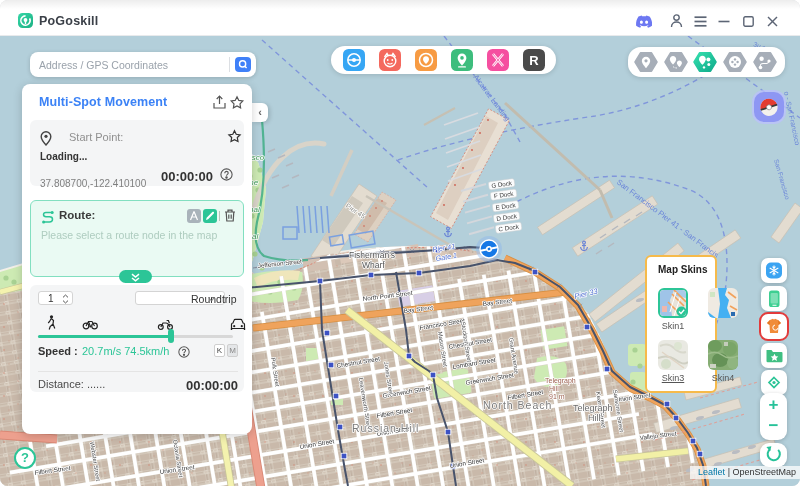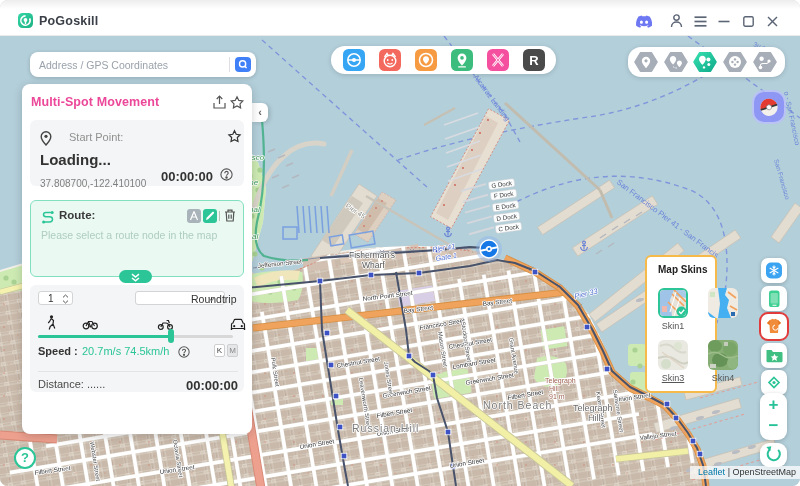--- a/index.html
+++ b/index.html
@@ -11,21 +11,21 @@
 #lname{position:absolute;left:39px;top:14px;font-size:12.5px;font-weight:700;color:#3b4048;letter-spacing:0.2px;}
 .tic{position:absolute;top:14px;color:#5c6575;}
 
 #search{position:absolute;left:30px;top:52px;width:226px;height:25px;background:#fff;border-radius:8px;box-shadow:0 1px 4px rgba(0,0,0,.18);z-index:20;}
 #search .ph{position:absolute;left:9px;top:7px;font-size:10.5px;color:#9aa2ab;}
 #search .sep{position:absolute;right:26px;top:5px;width:1px;height:15px;background:#dcdfe3;}
 #search .btn{position:absolute;right:5px;top:5px;width:16px;height:15px;background:#3f80f8;border-radius:4px;}
 
 #card{position:absolute;left:22px;top:84px;width:230px;height:350px;background:#fff;border-radius:8px;box-shadow:0 2px 10px rgba(0,0,0,.18);z-index:21;}
 #tab{position:absolute;left:252px;top:103px;width:16px;height:19px;background:#fff;border-radius:0 6px 6px 0;box-shadow:2px 1px 4px rgba(0,0,0,.15);z-index:20;color:#666;font-size:11px;font-weight:700;text-align:center;line-height:18px;}
-#card .title{position:absolute;left:9px;top:11px;font-size:12.5px;font-weight:700;color:#ec4899;letter-spacing:0.1px;}
+#card .title{position:absolute;left:17px;top:11px;font-size:12.5px;font-weight:700;color:#3b82f6;letter-spacing:0.1px;}
 .box{position:absolute;left:8px;width:214px;border-radius:6px;background:#f4f5f6;}
 #box1{top:36px;height:66px;}
 #rbox{top:116px;height:77px;background:#eafaf3;border:1.5px solid #82dfc0;text-decoration:underline;}
 #cpill{position:absolute;left:97px;top:186px;width:33px;height:13px;border-radius:7px;background:#2cc597;z-index:3;}
 #box3{top:201px;height:107px;}
 .g{color:#909090;font-size:11px;margin-left:12px;}
 .d{color:#333;font-size:13px;font-weight:700;}
 #startbtn{position:absolute;left:69px;top:319px;width:91px;height:19px;border-radius:9.5px;background:#c2cfd8;color:#fff;font-size:10.5px;font-weight:700;text-align:center;line-height:19px;}
 
 #apill{position:absolute;left:331px;top:46px;width:225px;height:28px;background:#fff;border-radius:14px;box-shadow:0 1px 5px rgba(0,0,0,.15);z-index:20;}
@@ -508,21 +508,21 @@
 
  <div class="box" id="box1">
   <svg style="position:absolute;left:10px;top:11px" width="12" height="15" viewBox="0 0 12 15">
           <path d="M6,0.8 C3.2,0.8 1.2,2.9 1.2,5.5 C1.2,8.8 6,14 6,14 C6,14 10.8,8.8 10.8,5.5 C10.8,2.9 8.8,0.8 6,0.8 Z" fill="none" stroke="#444" stroke-width="1.4"></path>
           <circle cx="6" cy="5.3" r="1.6" fill="#444"></circle>
         </svg>
   <div class="g" style="position:absolute;left:27px;top:11px;">Start Point:</div>
   <svg style="position:absolute;left:197px;top:9px" width="15" height="15" viewBox="0 0 16 16" fill="none" stroke="#333" stroke-width="1.3">
           <path d="M8,1.8 L9.8,5.6 L14,6.2 L11,9.1 L11.7,13.3 L8,11.3 L4.3,13.3 L5,9.1 L2,6.2 L6.2,5.6 Z"></path>
         </svg>
-  <div class="d" style="position:absolute;left:10px;top:31px;font-size:15px;">Loading...</div>
+  <div class="d" style="position:absolute;left:10px;top:31px;font-size:10px;">Loading...</div>
   <div style="position:absolute;left:10px;top:50px;font-size:10px;color:#808080;margin-top:8px;">37.808700,-122.410100</div>
   <div class="d" style="position:absolute;right:31px;top:49px;">00:00:00</div>
   <svg style="position:absolute;right:11px;top:48px" width="13" height="13" viewBox="0 0 13 13" fill="none" stroke="#555" stroke-width="1.1">
           <circle cx="6.5" cy="6.5" r="5.6"></circle>
           <path d="M4.8,5.2 C4.8,4 5.6,3.4 6.5,3.4 C7.4,3.4 8.2,4 8.2,5 C8.2,6.4 6.5,6.3 6.5,7.8"></path>
           <circle cx="6.5" cy="9.6" r="0.7" fill="#555"></circle>
         </svg>
  </div>
 
  <div class="box" id="rbox">

